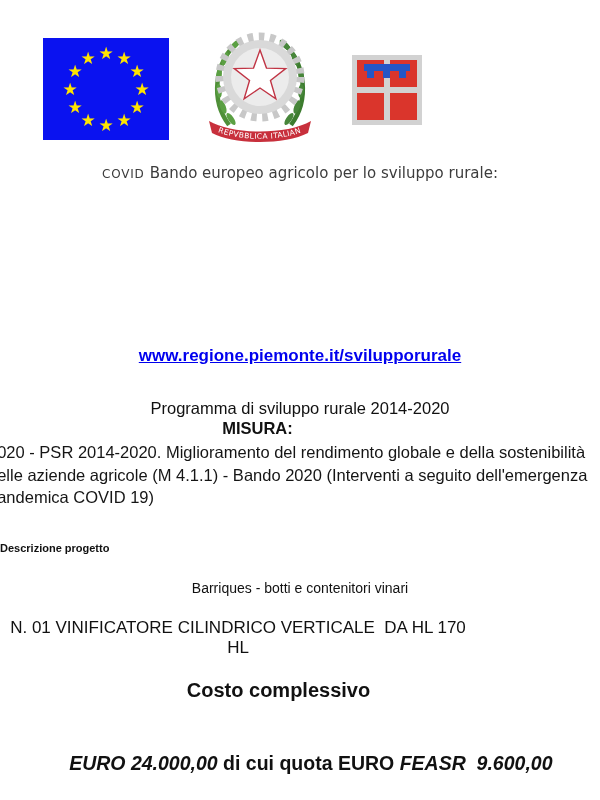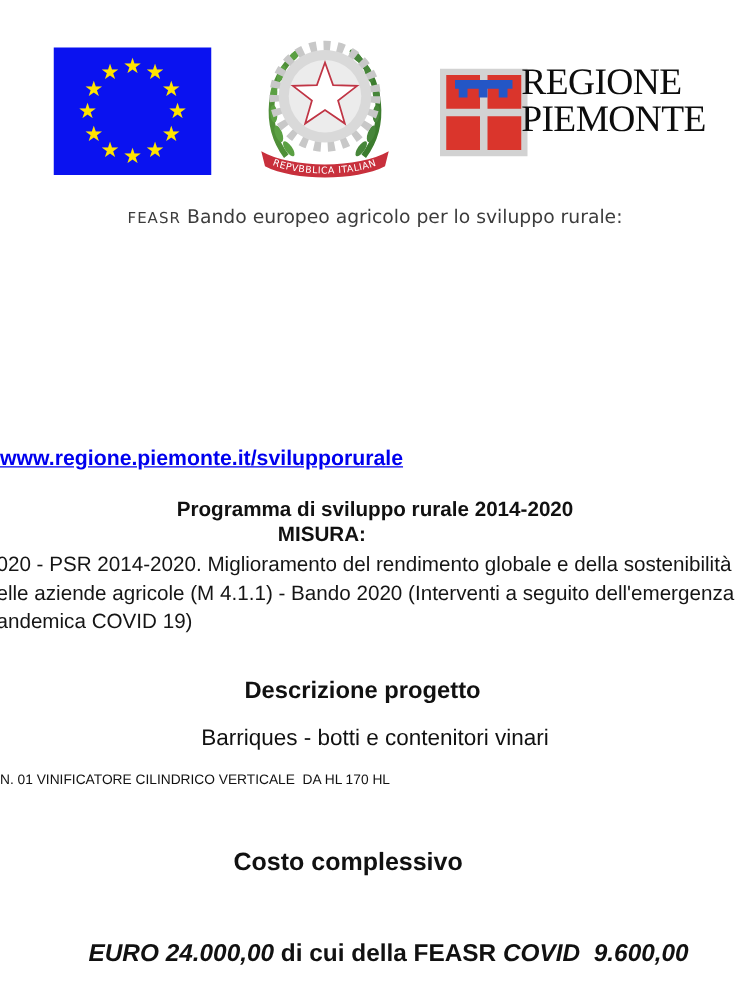--- a/index.html
+++ b/index.html
@@ -53,38 +53,38 @@
   .p13{left:3px;top:84px;width:9px;height:9px;background:#5c7c33}
   .p14{left:19px;top:85px;width:9px;height:10px;background:#b5cf55}
   .p15{left:40px;top:83px;width:6px;height:6px;background:#4ba34c}
   .p16{left:32px;top:92px;width:9px;height:12px;background:#19a24b}
   .psr-text{
     position:absolute;left:16px;top:46px;font-family:"DejaVu Sans",sans-serif;
     font-size:27px;line-height:27px;font-weight:500;color:#3c3c3c;
   }
   .psr-years{position:absolute;left:31px;top:76px;font-size:6px;font-weight:700;color:#2f2f2f;letter-spacing:0.2px;}
   
-  .site-link-wrap{position:absolute;left:0;top:357px;width:600px;}
+  .site-link-wrap{position:absolute;left:0;top:346px;width:600px;text-align:center;}
   .site-link{
     color:#0000ee;font-weight:700;font-size:17px;text-decoration:underline;cursor:pointer;
   }
   
-  .prog-title{position:absolute;left:0;top:399px;width:600px;text-align:center;font-weight:700;font-size:16.5px;}
+  .prog-title{position:absolute;left:0;top:399px;width:600px;text-align:center;font-weight:400;font-size:16.5px;}
   .misura-label{position:absolute;left:0;top:419px;width:515px;text-align:center;font-weight:700;font-size:16.5px;}
   .misura-par{
     position:absolute;left:-12px;top:441px;width:700px;
     font-size:16.5px;line-height:22.5px;color:#151515;
   }
   .misura-par div{white-space:nowrap;}
   .operazione{position:absolute;left:0;top:507px;width:600px;text-align:center;font-size:16.5px;}
   .operazione .lbl{font-weight:700;margin-right:5px;}
   
-  .proj-heading{position:absolute;left:0;top:542px;width:580px;text-align:center;font-weight:700;font-size:19px;}
-  .proj-desc{position:absolute;left:0;top:580px;width:600px;text-align:center;font-size:18px;}
-  .proj-detail{position:absolute;left:0;top:618px;width:476px;text-align:left;font-size:11px;white-space:pre-wrap;}
+  .proj-heading{position:absolute;left:0;top:542px;width:580px;text-align:left;font-weight:700;font-size:11px;}
+  .proj-desc{position:absolute;left:0;top:580px;width:600px;text-align:center;font-size:14px;}
+  .proj-detail{position:absolute;left:0;top:618px;width:476px;text-align:center;font-size:17px;white-space:pre-wrap;}
   
   .cost-heading{position:absolute;left:0;top:679px;width:557px;text-align:center;font-weight:700;font-size:20px;}
   .cost-line{position:absolute;left:0;top:729px;width:600px;text-align:center;font-weight:700;font-size:19.5px;white-space:pre-wrap;}
   .cur{font-style:italic;}
 </style>
 </head>
 <body>
 
 <div class="page">
 
@@ -143,29 +143,25 @@
     <div class="shield">
       <div class="rsq tl"></div>
       <div class="rsq tr"></div>
       <div class="rsq bl"></div>
       <div class="rsq br"></div>
       <div class="lam-bar"></div>
       <div class="lam-p lp1"></div>
       <div class="lam-p lp2"></div>
       <div class="lam-p lp3"></div>
     </div>
-    <div class="piemonte-text">
-      <div>REGIONE</div>
-      <div>PIEMONTE</div>
-    </div>
   </div>
 
   <div class="feasr-statement">
     <div>
-      <span class="feasr-label">FEASR</span><span>Bando europeo agricolo per lo sviluppo rurale:</span>
+      <span class="feasr-label">COVID</span><span>Bando europeo agricolo per lo sviluppo rurale:</span>
     </div>
   </div>
 
 
   <div class="site-link-wrap">
     <a class="site-link">www.regione.piemonte.it/svilupporurale</a>
   </div>
 
   <div class="prog-title">Programma di sviluppo rurale 2014-2020</div>
   <div class="misura-label">MISURA:</div>
@@ -174,16 +170,16 @@
     <div>delle aziende agricole (M 4.1.1) - Bando 2020 (Interventi a seguito dell'emergenza</div>
     <div>pandemica COVID 19)</div>
   </div>
 
   <div class="proj-heading">Descrizione progetto</div>
   <div class="proj-desc">Barriques - botti e contenitori vinari</div>
   <div class="proj-detail">N. 01 VINIFICATORE CILINDRICO VERTICALE  DA HL 170 HL</div>
 
   <div class="cost-heading">Costo complessivo</div>
   <div class="cost-line">
-    <span class="cur">EURO 24.000,00</span><span> di cui della FEASR </span><span class="cur">COVID  9.600,00</span>
+    <span class="cur">EURO 24.000,00</span><span> di cui quota EURO </span><span class="cur">FEASR  9.600,00</span>
   </div>
 
 </div>
 
 </body></html>

